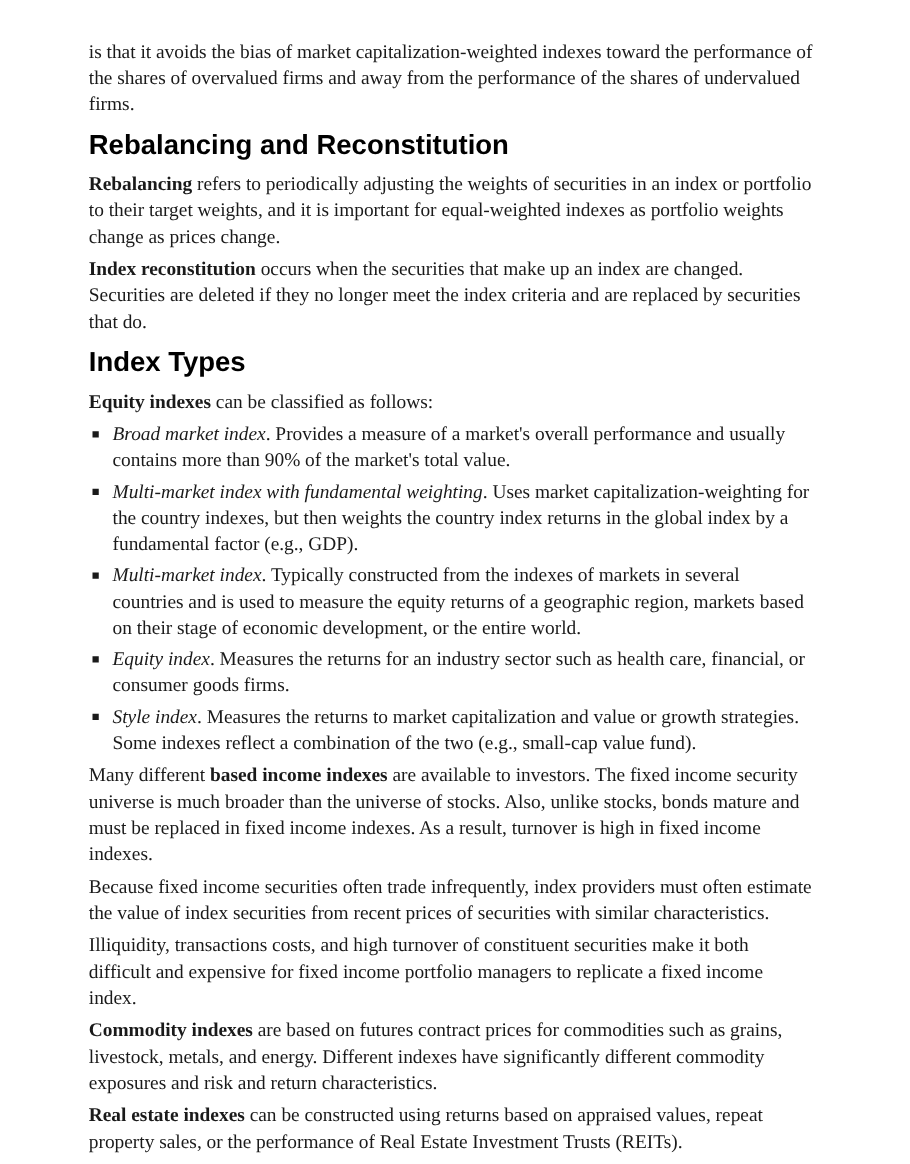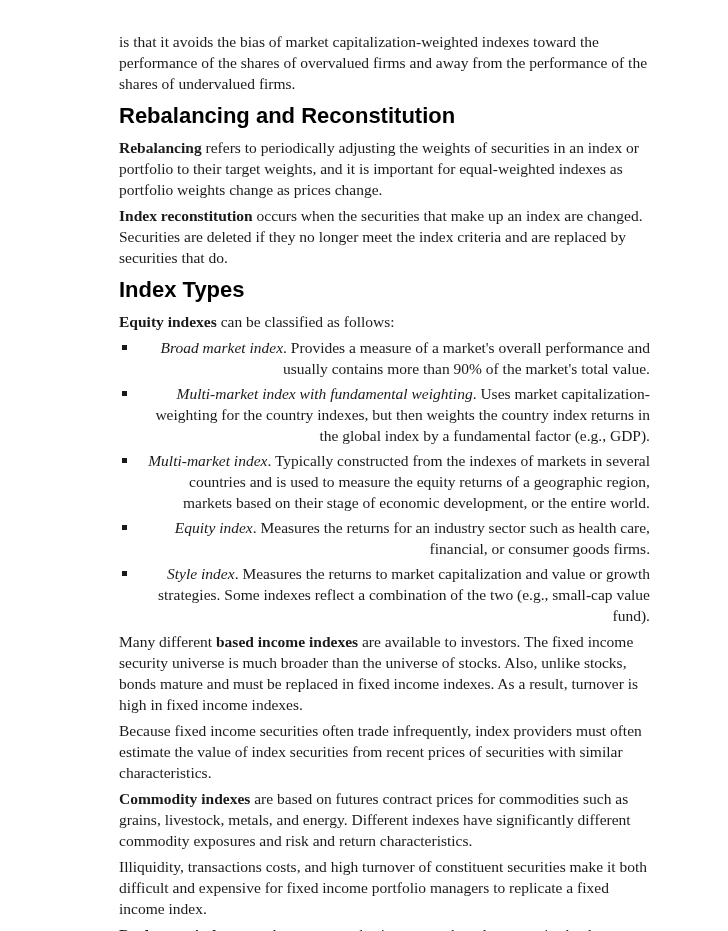--- a/index.html
+++ b/index.html
@@ -2,21 +2,21 @@
 <html><head>
 <meta charset="utf-8">
 <style>
   html, body { margin: 0; padding: 0; background: #ffffff; }
   .page {
     position: relative;
     width: 728px;
     height: 931px;
     background: #ffffff;
     box-sizing: border-box;
-    padding: 31px 78px 0 119px;
+    padding: 31px 78px 0 71px;
     overflow: hidden;
   }
   .content { width: 100%; }
   .para {
     margin: 0 0 5px 0;
     font-family: "Liberation Serif", "DejaVu Serif", serif;
     font-size: 15.5px;
     line-height: 21px;
     color: #1a1a1a;
     text-align: left;
@@ -38,21 +38,20 @@
     padding: 0;
   }
   .bullet-item {
     position: relative;
     padding-left: 19px;
     margin: 0 0 4px 0;
     font-family: "Liberation Serif", "DejaVu Serif", serif;
     font-size: 15.5px;
     line-height: 21px;
     color: #1a1a1a;
-    text-align: right;
   }
   .bullet-marker {
     position: absolute;
     left: 3px;
     top: 8px;
     width: 5px;
     height: 5px;
     background: #1a1a1a;
   }
 </style>
@@ -69,17 +68,17 @@
       <p class="para"><span class="run-bold">Equity indexes</span><span class="run-normal"> can be classified as follows:</span></p>
       <ul class="bullets">
         <li class="bullet-item"><span class="bullet-marker"></span><span><span class="run-italic">Broad market index</span><span class="run-normal">. Provides a measure of a market's overall performance and usually contains more than 90% of the market's total value.</span></span></li>
         <li class="bullet-item"><span class="bullet-marker"></span><span><span class="run-italic">Multi-market index with fundamental weighting</span><span class="run-normal">. Uses market capitalization-weighting for the country indexes, but then weights the country index returns in the global index by a fundamental factor (e.g., GDP).</span></span></li>
         <li class="bullet-item"><span class="bullet-marker"></span><span><span class="run-italic">Multi-market index</span><span class="run-normal">. Typically constructed from the indexes of markets in several countries and is used to measure the equity returns of a geographic region, markets based on their stage of economic development, or the entire world.</span></span></li>
         <li class="bullet-item"><span class="bullet-marker"></span><span><span class="run-italic">Equity index</span><span class="run-normal">. Measures the returns for an industry sector such as health care, financial, or consumer goods firms.</span></span></li>
         <li class="bullet-item"><span class="bullet-marker"></span><span><span class="run-italic">Style index</span><span class="run-normal">. Measures the returns to market capitalization and value or growth strategies. Some indexes reflect a combination of the two (e.g., small-cap value fund).</span></span></li>
       </ul>
       <p class="para"><span class="run-normal">Many different </span><span class="run-bold">based income indexes</span><span class="run-normal"> are available to investors. The fixed income security universe is much broader than the universe of stocks. Also, unlike stocks, bonds mature and must be replaced in fixed income indexes. As a result, turnover is high in fixed income indexes.</span></p>
       <p class="para"><span class="run-normal">Because fixed income securities often trade infrequently, index providers must often estimate the value of index securities from recent prices of securities with similar characteristics.</span></p>
+      <p class="para"><span class="run-normal">Illiquidity, transactions costs, and high turnover of constituent securities make it both difficult and expensive for fixed income portfolio managers to replicate a fixed income index.</span></p>
       <p class="para"><span class="run-bold">Commodity indexes</span><span class="run-normal"> are based on futures contract prices for commodities such as grains, livestock, metals, and energy. Different indexes have significantly different commodity exposures and risk and return characteristics.</span></p>
-      <p class="para"><span class="run-normal">Illiquidity, transactions costs, and high turnover of constituent securities make it both difficult and expensive for fixed income portfolio managers to replicate a fixed income index.</span></p>
       <p class="para"><span class="run-bold">Real estate indexes</span><span class="run-normal"> can be constructed using returns based on appraised values, repeat property sales, or the performance of Real Estate Investment Trusts (REITs).</span></p>
     </div>
 </div>
 
 </body></html>

